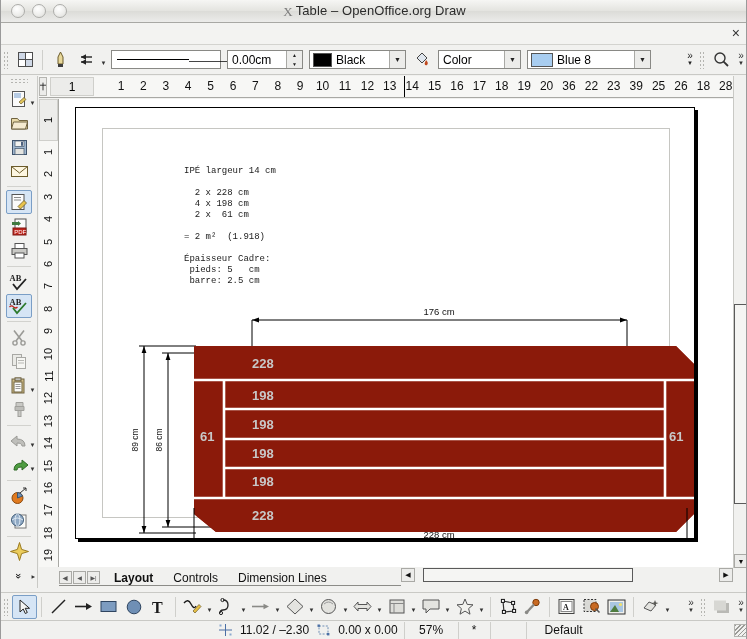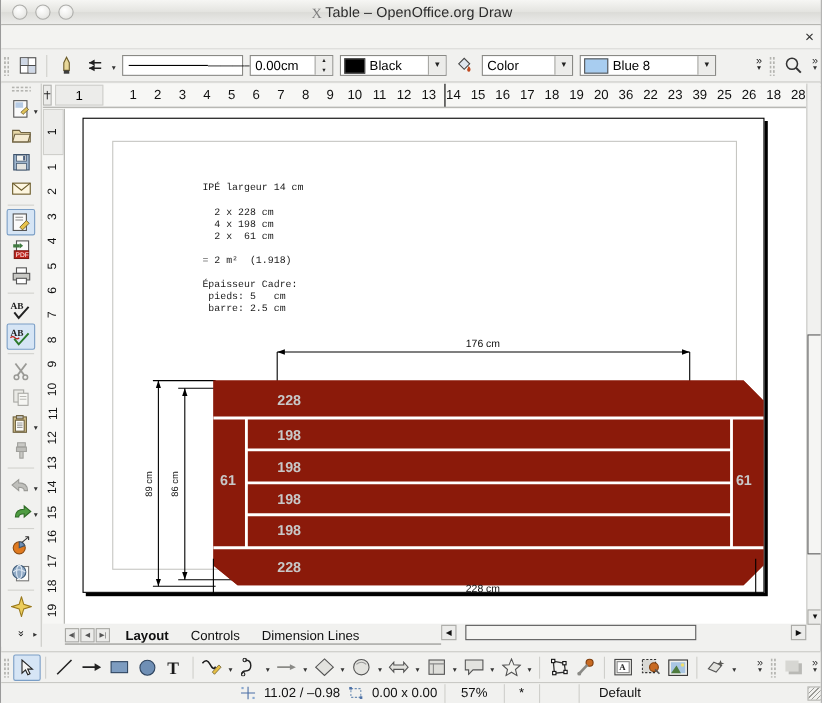--- a/index.html
+++ b/index.html
@@ -827,21 +827,21 @@
   <div class="statusbar">
     <div class="sfield first" style="width:212px"></div>
     <div class="sfield" style="border-left:none;padding-right:2px">
       <svg width="13" height="12" viewBox="0 0 13 12">
         <line x1="6.5" y1="0" x2="6.5" y2="12" stroke="#4a6fa5"></line>
         <line x1="0" y1="6" x2="13" y2="6" stroke="#4a6fa5"></line>
         <rect x="0.5" y="0.5" width="2" height="2" fill="#8aa9d0"></rect>
         <rect x="10.5" y="9.5" width="2" height="2" fill="#8aa9d0"></rect>
       </svg>
     </div>
-    <div class="sfield" style="border-left:none">11.02 / –0.98</div>
+    <div class="sfield" style="border-left:none">11.02 / –2.30</div>
     <div class="sfield" style="border-left:none;padding:0 2px">
       <svg width="13" height="12" viewBox="0 0 13 12">
         <rect x="2" y="2" width="9" height="8" fill="none" stroke="#6f8fb5" stroke-dasharray="2 1.4"></rect>
         <rect x="0.5" y="0.5" width="2.4" height="2.4" fill="#4a6fa5"></rect>
         <rect x="10" y="9" width="2.4" height="2.4" fill="#4a6fa5"></rect>
       </svg>
     </div>
     <div class="sfield" style="border-left:none">0.00 x 0.00</div>
     <div class="sfield" style="width:54px;justify-content:center">57%</div>
     <div class="sfield" style="width:32px;justify-content:center">*</div>

